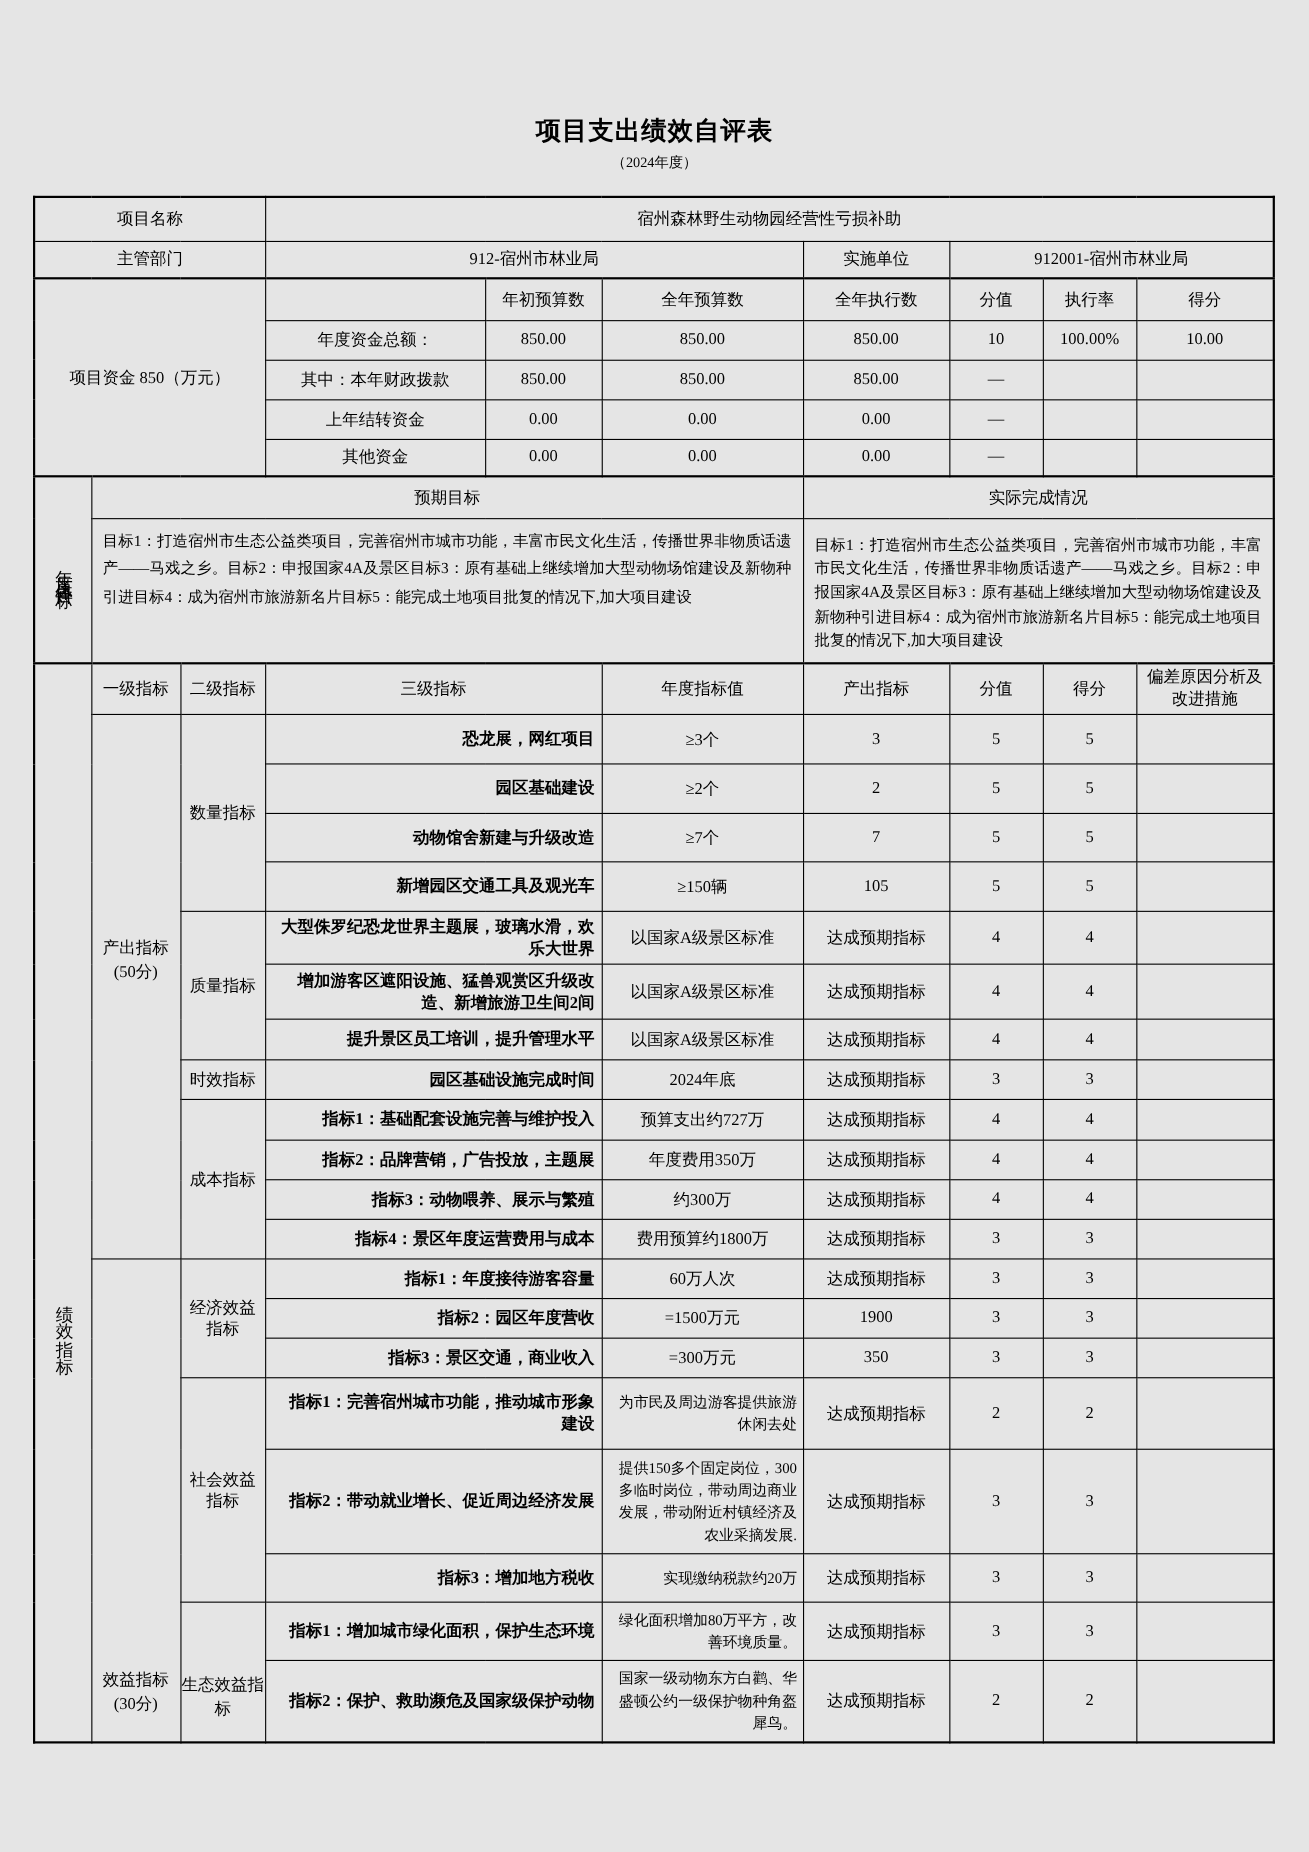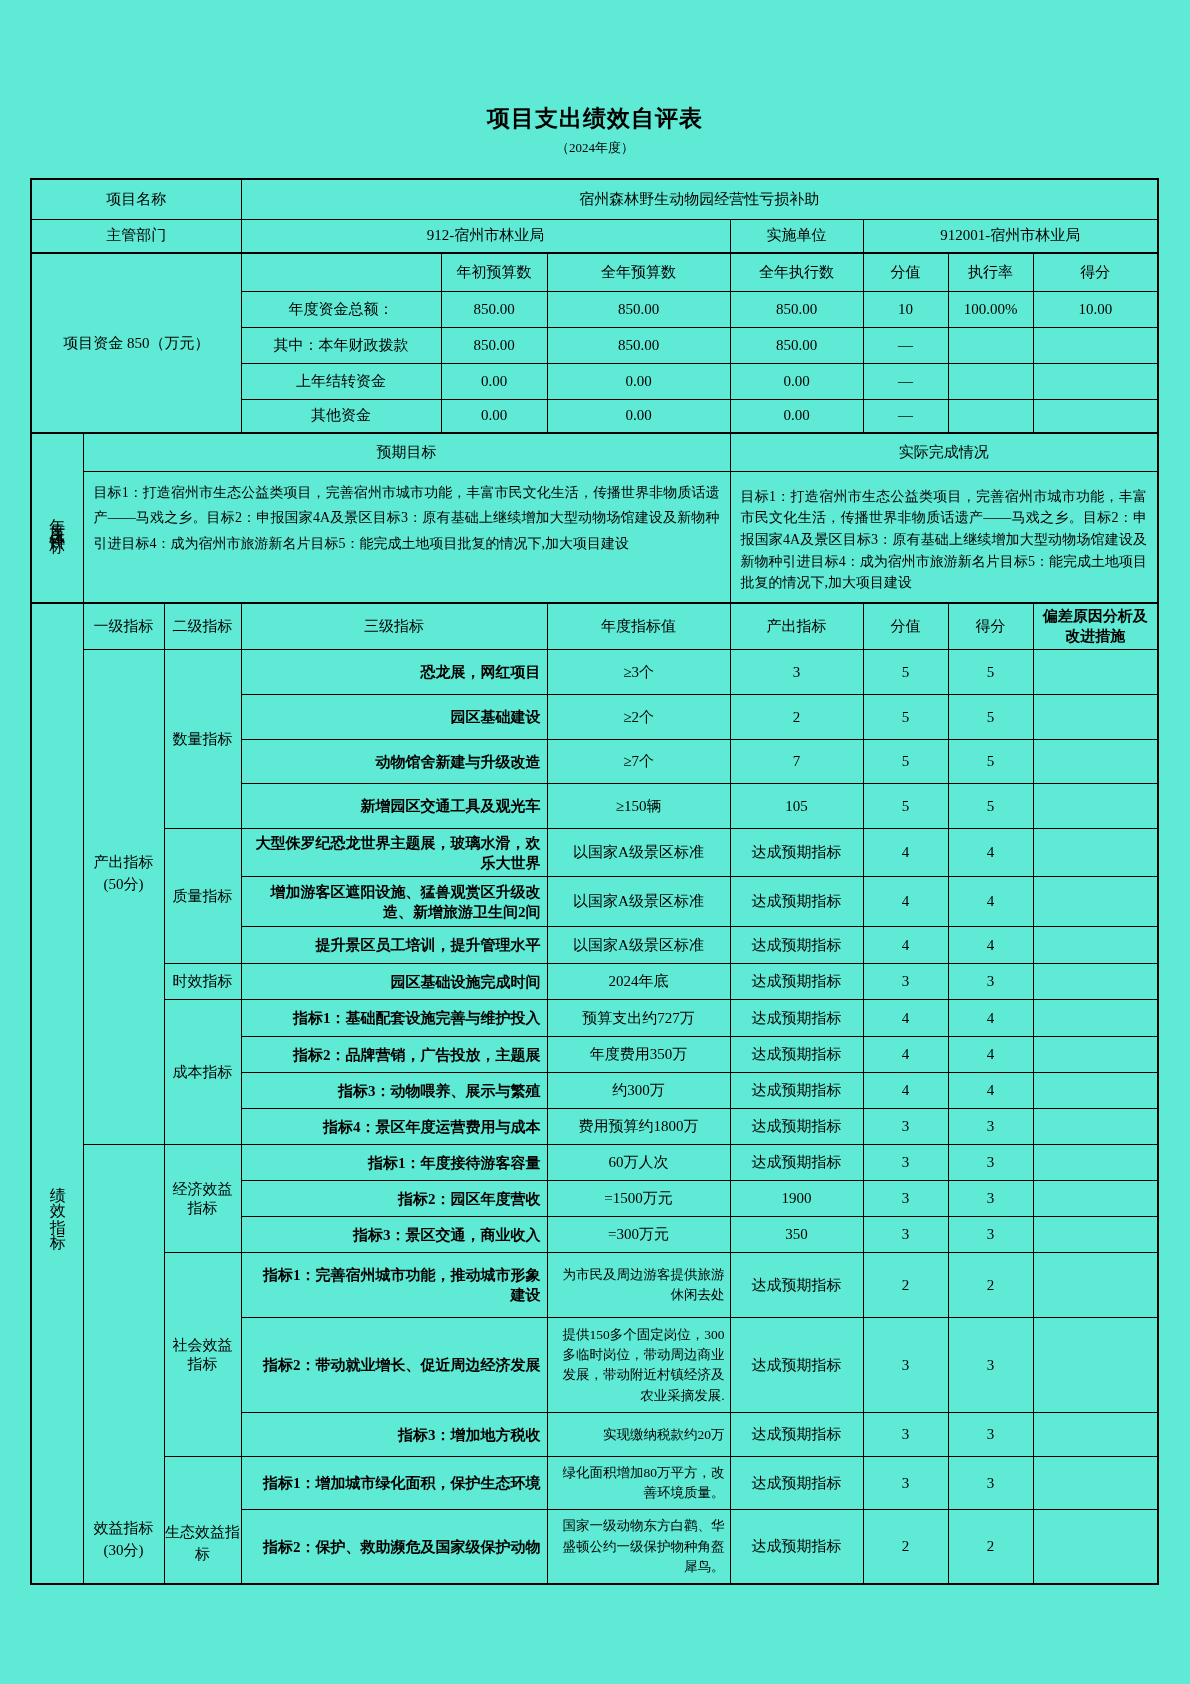--- a/index.html
+++ b/index.html
@@ -1,16 +1,16 @@
 <!DOCTYPE html>
 <html><head>
 <meta charset="utf-8">
 <style>
   html,body{margin:0;padding:0;background:#fff;}
-  .page{position:relative;width:1190px;height:1684px;background:#5eead4;overflow:hidden;
+  .page{position:relative;width:1190px;height:1684px;background:#e5e5e5;overflow:hidden;
         font-family:"Liberation Serif","DejaVu Serif",serif;color:#000;}
   .doc-title{position:absolute;top:103px;left:0;width:100%;text-align:center;
              font-size:23px;font-weight:bold;letter-spacing:1px;}
   .doc-subtitle{position:absolute;top:139px;left:0;width:100%;text-align:center;font-size:13px;}
   table.main{position:absolute;left:30px;top:178px;width:1127px;
              border-collapse:collapse;table-layout:fixed;border:2px solid #000;}
   td{border:1px solid #000;padding:2px 4px;vertical-align:middle;font-size:15px;
      overflow:hidden;word-break:break-all;}
   tr.sep td{border-top:2px solid #000;}
   .c{text-align:center;}
@@ -18,21 +18,21 @@
   .l3{font-weight:bold;text-align:right;padding-left:8px;padding-right:6px;font-size:15px;line-height:1.35;}
   .tl{text-align:right;padding-left:7px;padding-right:5px;font-size:13.5px;line-height:1.5;}
   .goal{text-align:justify;vertical-align:top;padding:8px 10px;font-size:14px;line-height:1.85;}
   .goal.right{line-height:1.55;padding-top:14px;}
   .vtd{position:relative;}
   .vert{writing-mode:vertical-rl;text-orientation:upright;letter-spacing:4px;
         margin:0 auto;font-size:16px;line-height:1;}
   .abs-perf{position:absolute;top:570px;left:50%;transform:translateX(-50%);
             writing-mode:vertical-rl;text-orientation:upright;letter-spacing:16px;font-size:16px;}
   .l1abs,.l2abs{position:absolute;left:0;width:100%;text-align:center;line-height:1.45;font-size:15px;}
-  .devh{font-size:15px;line-height:1.3;font-weight:bold;}
+  .devh{font-size:15px;line-height:1.3;}
   .num{font-size:15px;}
 </style>
 </head>
 <body>
 
 <div class="page">
   <div class="doc-title">项目支出绩效自评表</div>
   <div class="doc-subtitle">（2024年度）</div>
 
   <table class="main">

